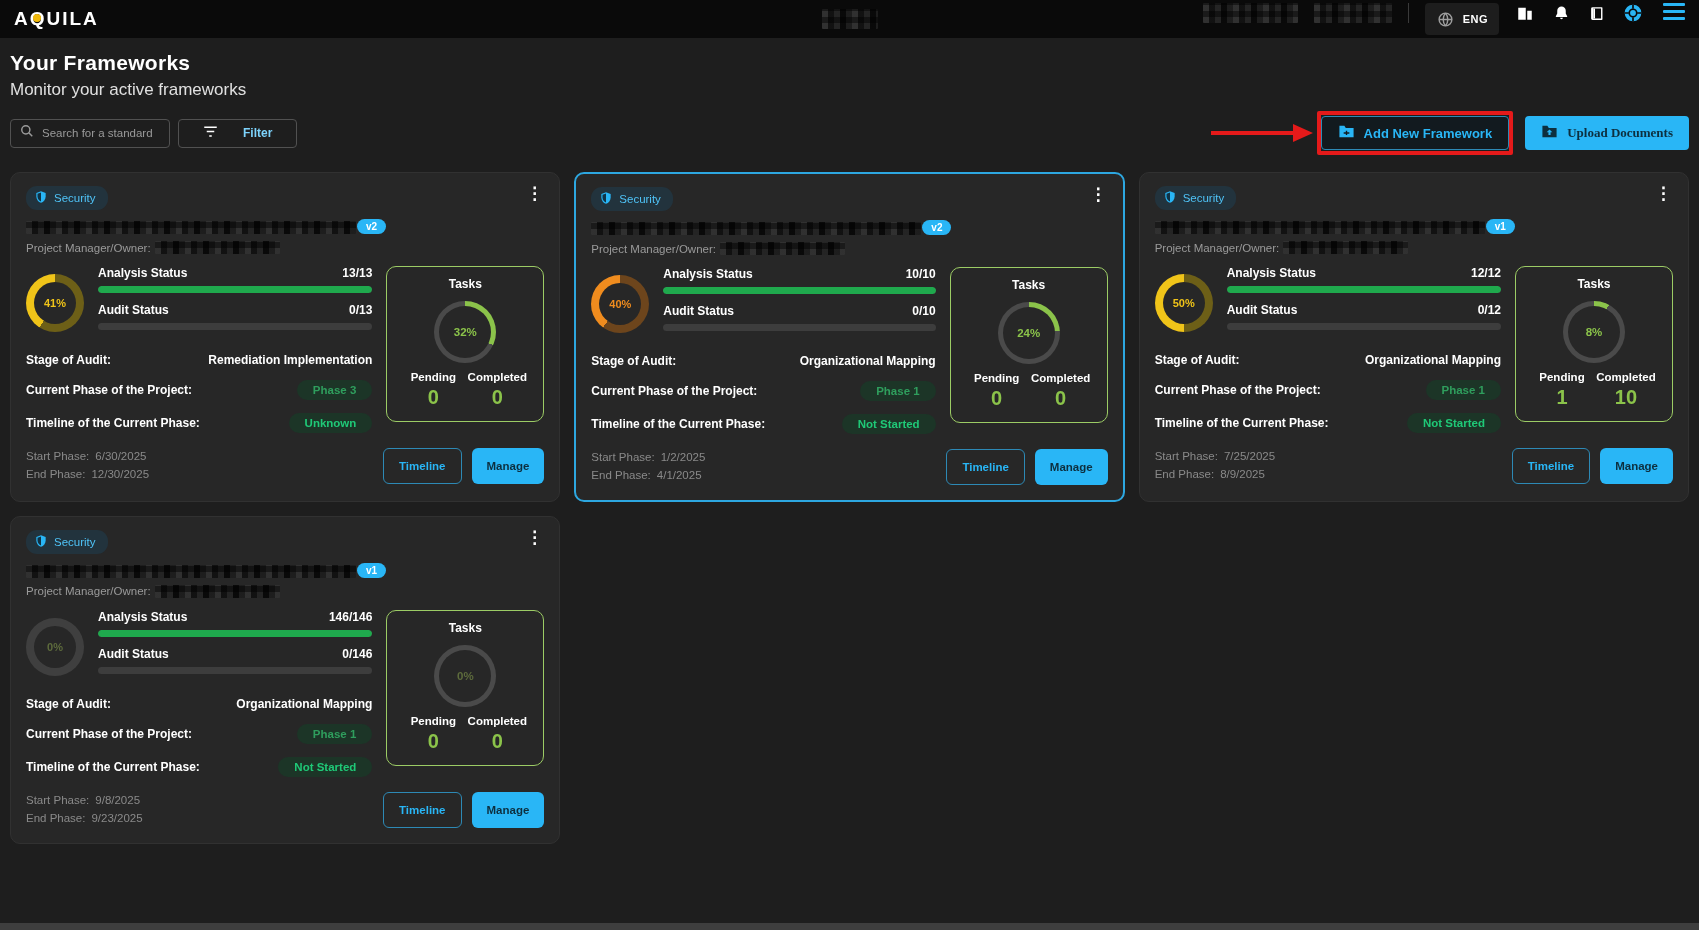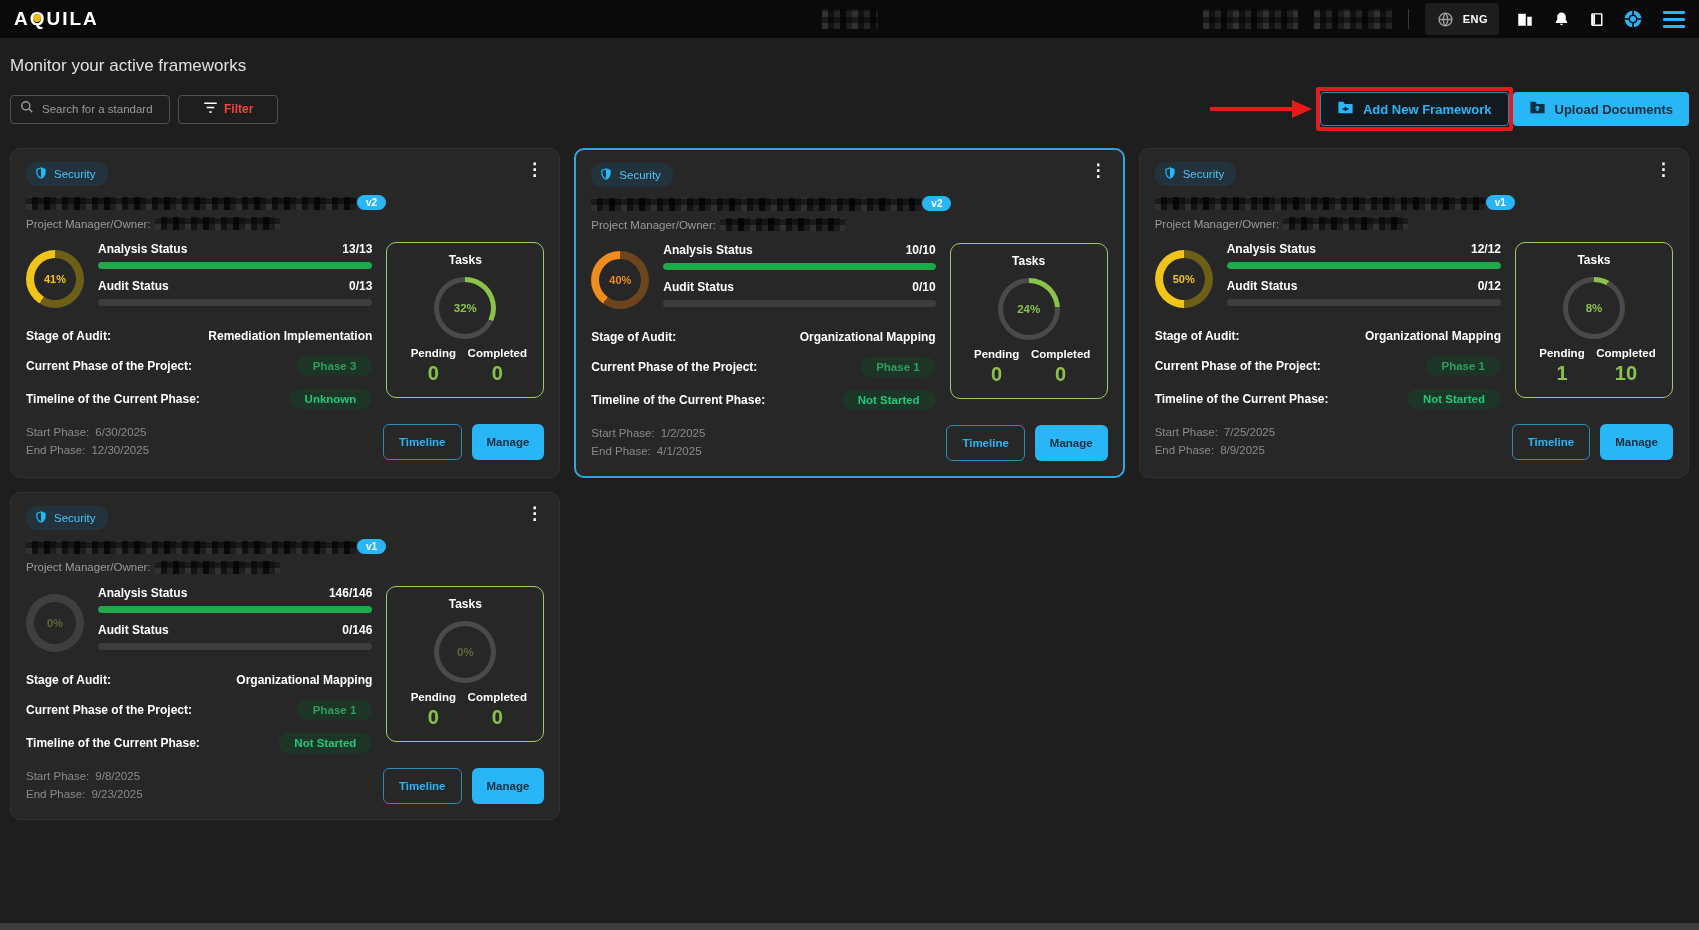--- a/index.html
+++ b/index.html
@@ -26,21 +26,21 @@
     height:38px; background:#0a0a0a; display:flex; align-items:center;
     padding:0 14px; position:relative;
   }
   .logo { font-size:19px; font-weight:bold; letter-spacing:2px; color:#fff; }
   .logo .q { position:relative; }
   .logo .q::after {
     content:""; position:absolute; width:8px; height:8px; border-radius:50%;
     background:#f0b90b; left:3px; top:6px;
   }
   .nav-center-redact { position:absolute; left:50%; top:9px; transform:translateX(-50%); }
-  .nav-right { margin-left:auto; display:flex; align-items:center; gap:16px; }
+  .nav-right { margin-left:auto; display:flex; gap:16px; }
   .nav-divider { width:1px; height:20px; background:#3a3a3a; }
   .lang-pill {
     display:flex; align-items:center; gap:7px; background:#1d1d1d;
     border-radius:4px; padding:6px 11px; cursor:pointer;
   }
   .lang-pill span { font-size:11px; font-weight:bold; color:#fff; letter-spacing:.5px; }
   .nav-icon { width:20px; height:20px; display:flex; align-items:center; justify-content:center; cursor:pointer; }
   .hamburger { display:flex; flex-direction:column; gap:4px; cursor:pointer; margin-left:4px; }
   .hamburger i { display:block; width:22px; height:3px; background:#29b6f6; border-radius:1px; }
 
@@ -54,35 +54,35 @@
   .search-box {
     display:flex; align-items:center; gap:8px; width:160px; height:29px;
     border:1px solid #515151; border-radius:4px; padding:0 9px; background:transparent;
   }
   .search-box input {
     background:transparent; border:none; outline:none; color:#cfcfcf;
     font-size:11.5px; width:100%; font-family:"Liberation Sans",sans-serif;
   }
   .search-box input::placeholder { color:#9a9a9a; }
   .filter-btn {
-    display:flex; align-items:center; gap:6px; height:29px; margin-left:8px;
+    display:flex; align-items:center; gap:25px; height:29px; margin-left:8px;
     border:1px solid #515151; border-radius:4px; padding:0 24px; background:transparent;
-    color:#ef4444; font-size:12px; font-weight:bold; cursor:pointer; font-family:inherit;
-  }
-  .toolbar-right { margin-left:auto; display:flex; align-items:center; gap:4px;padding-left:32px; }
+    color:#7dd3fc; font-size:12px; font-weight:bold; cursor:pointer; font-family:inherit;
+  }
+  .toolbar-right { margin-left:auto; display:flex; align-items:center; gap:16px;padding-left:32px; }
   .add-wrap { position:relative; }
   .btn-outline-blue {
     display:flex; align-items:center; gap:9px; height:34px; padding:0 16px;
     background:#121a1f; border:1px solid #2d89b5; border-radius:4px;
     color:#29b6f6; font-size:13px; font-weight:bold; cursor:pointer; font-family:inherit;
   }
   .btn-solid-blue {
     display:flex; align-items:center; gap:9px; height:34px; padding:0 16px;
     background:#29b6f6; border:none; border-radius:4px;
-    color:#0d2f3f; font-size:13px; font-weight:bold; cursor:pointer; font-family:Liberation Sans, sans-serif;
+    color:#0d2f3f; font-size:13px; font-weight:bold; cursor:pointer; font-family:Liberation Serif, serif;
   }
   .red-box {
     position:absolute; inset:-5px -4px; border:4px solid #e51a1a; border-radius:2px;
     pointer-events:none;
   }
   .red-arrow { position:absolute; right:calc(100% + 8px); top:50%; transform:translateY(-50%);
     display:flex; align-items:center; pointer-events:none; }
   .red-arrow .shaft { width:82px; height:4px; background:#e51a1a; }
   .red-arrow .head {
     width:0; height:0; border-left:20px solid #e51a1a;
@@ -218,20 +218,21 @@
     </span>
     <div class="hamburger">
         <i></i>
         <i></i>
         <i></i>
       </div>
   </div>
 </div>
 
 <div class="page-head">
+  <div class="page-title">Your Frameworks</div>
   <div class="page-sub">Monitor your active frameworks</div>
 </div>
 
 <div class="toolbar">
   <div class="search-box">
     <span>
       <svg width="14" height="14" viewBox="0 0 24 24" fill="none" stroke="#9a9a9a" stroke-width="2.5">
         <circle cx="10" cy="10" r="7"></circle>
           <path d="M15.5 15.5 21 21"></path>
       </svg>

